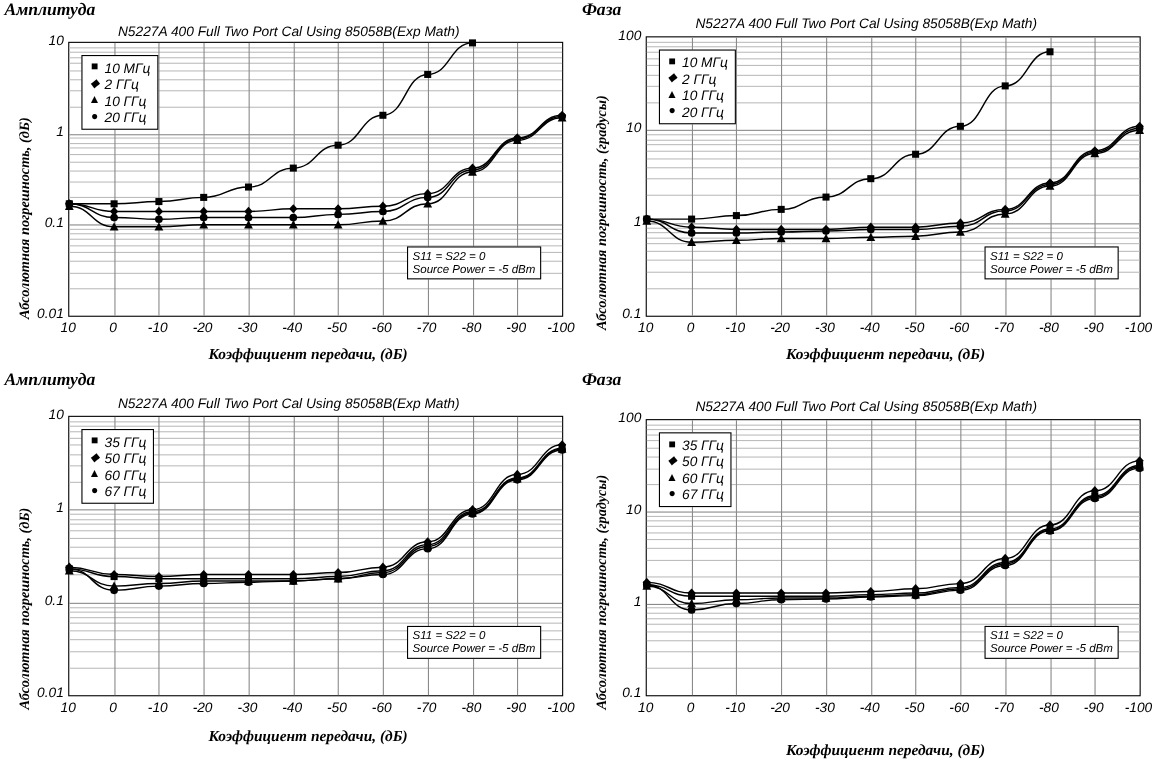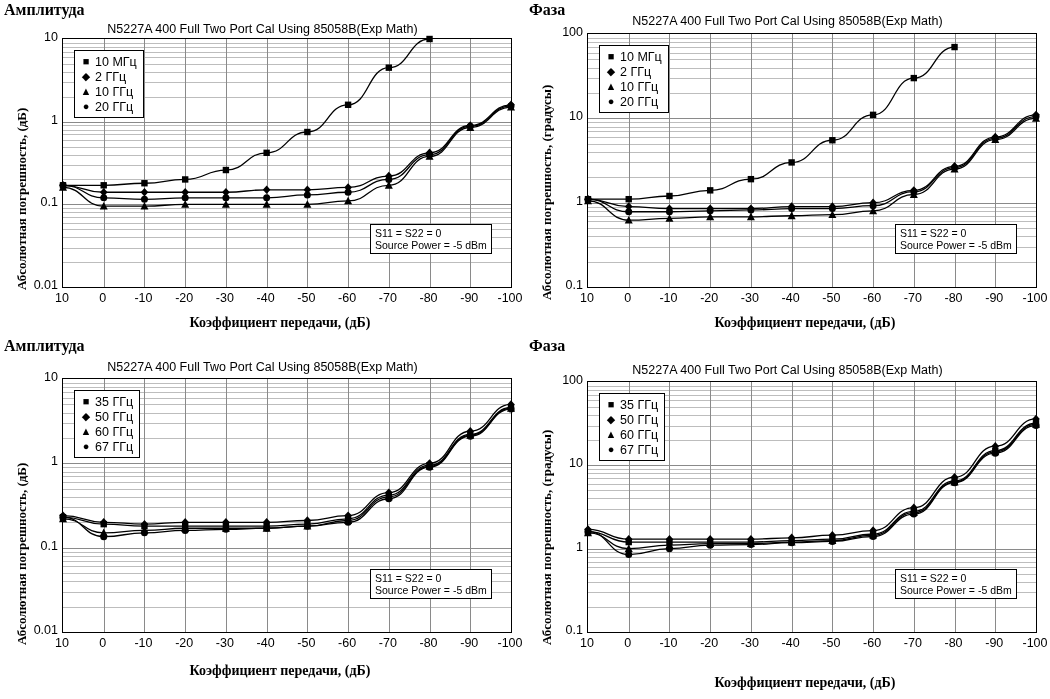--- a/index.html
+++ b/index.html
@@ -1,18 +1,18 @@
 <!DOCTYPE html>
 <html><head>
 <meta charset="utf-8">
 <style>
   html,body{margin:0;padding:0;background:#fff;}
   body{width:1050px;height:699px;font-family:"Liberation Sans",sans-serif;color:#000;overflow:hidden;}
   .page{position:relative;width:1050px;height:699px;}
-  .panel{position:absolute;}
+  .panel{position:absolute;font-style:italic;}
   .panel-title{font-family:"Liberation Serif",serif;font-weight:bold;font-size:16px;line-height:16px;}
   .chart-title{font-family:"Liberation Sans",sans-serif;font-size:12.5px;text-align:center;white-space:nowrap;}
   .plot{position:absolute;border:1px solid #000;background:#fff;box-sizing:border-box;}
   .grid-line{position:absolute;background:#bdbdbd;}
   .grid-line.h{height:1px;left:0;right:0;}
   .grid-line.v{width:1px;top:0;bottom:0;}
   .grid-line.major{background:#8a8a8a;}
   .ylab{position:absolute;font-size:12.5px;text-align:right;white-space:nowrap;}
   .xlab{position:absolute;font-size:12.5px;text-align:center;white-space:nowrap;}
   .axis-title-x{position:absolute;font-family:"Liberation Serif",serif;font-weight:bold;font-size:14px;text-align:center;white-space:nowrap;}

